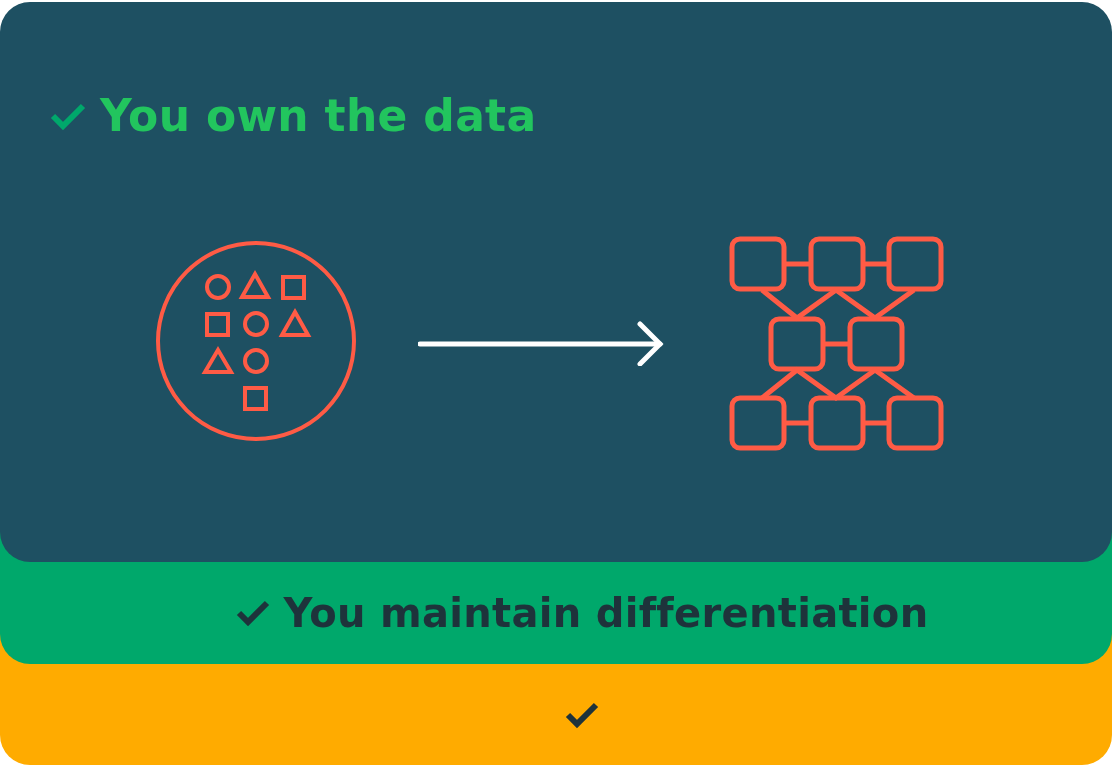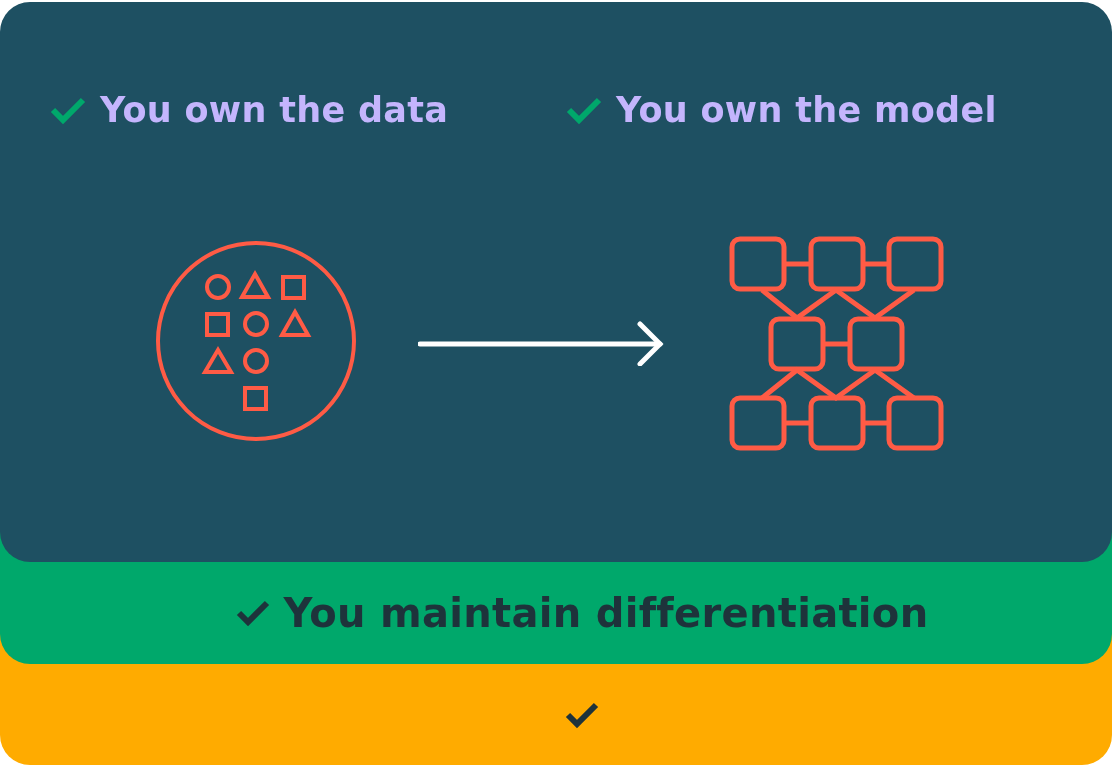--- a/index.html
+++ b/index.html
@@ -6,40 +6,34 @@
   body{width:1112px;height:765px;position:relative;overflow:hidden;font-family:"DejaVu Sans","Liberation Sans",sans-serif;}
   .layer{position:absolute;left:0;width:1112px;border-radius:30px;}
   .yellow{top:600px;height:165px;background:#FFAB00;z-index:1;}
   .green{top:500px;height:164px;background:#00A86B;z-index:2;}
   .dark{top:2px;height:560px;background:#1E5062;z-index:3;}
   .row{position:absolute;left:0;width:1112px;display:flex;justify-content:center;align-items:center;gap:14px;padding-left:26px;}
   .row .txt{font-weight:bold;font-size:40px;color:#1E333B;letter-spacing:0.3px;}
   .g-row{top:588px;height:50px;}
   .y-row{top:690px;height:50px;}
   .head{position:absolute;top:88px;display:flex;align-items:center;gap:14px;}
-  .head .txt{font-weight:bold;font-size:35px;color:#c4b5fd;letter-spacing:0.3px;}
+  .head .txt{font-weight:bold;font-size:44px;color:#22c55e;letter-spacing:0.3px;}
   svg{display:block;}
 </style>
 </head>
 <body>
 
 <div class="layer yellow"></div>
 <div class="layer green"></div>
 <div class="layer dark">
   <div class="head" style="left:50px;">
     <svg width="36" height="30" viewBox="0 0 36 30">
         <path d="M3 15 L13 25 L33 5" fill="none" stroke="#00A86B" stroke-width="6"></path>
       </svg>
     <span class="txt">You own the data</span>
-  </div>
-  <div class="head" style="left:566px;">
-    <svg width="36" height="30" viewBox="0 0 36 30">
-        <path d="M3 15 L13 25 L33 5" fill="none" stroke="#00A86B" stroke-width="6"></path>
-      </svg>
-    <span class="txt">You own the model</span>
   </div>
 
   <svg style="position:absolute;left:150px;top:236px;" width="212" height="212" viewBox="150 238 212 212" fill="none" stroke="#FF5B45" stroke-width="4">
     <circle cx="256" cy="341" r="98"></circle>
     <circle cx="218" cy="287" r="11"></circle>
     <path d="M255 274 L268 297 L242 297 Z"></path>
     <rect x="283" y="277" width="21" height="21"></rect>
     <rect x="207" y="314" width="21" height="21"></rect>
     <circle cx="256" cy="324" r="11"></circle>
     <path d="M295 312 L308 335 L282 335 Z"></path>

